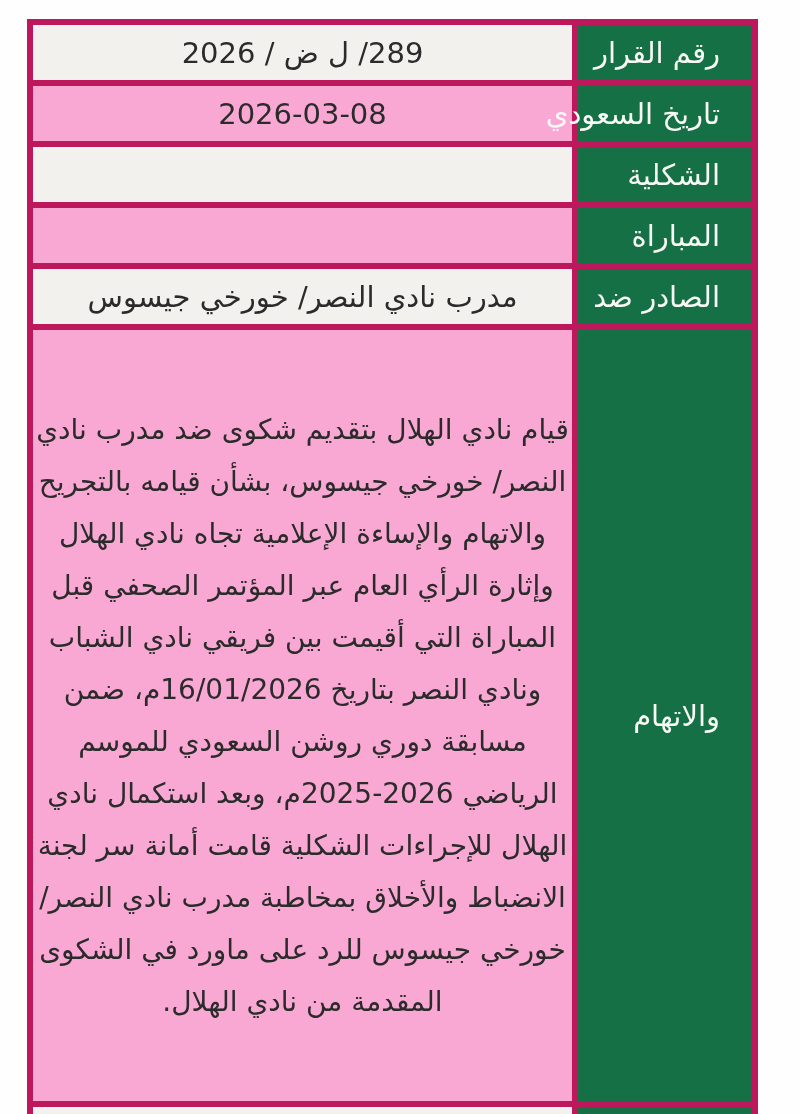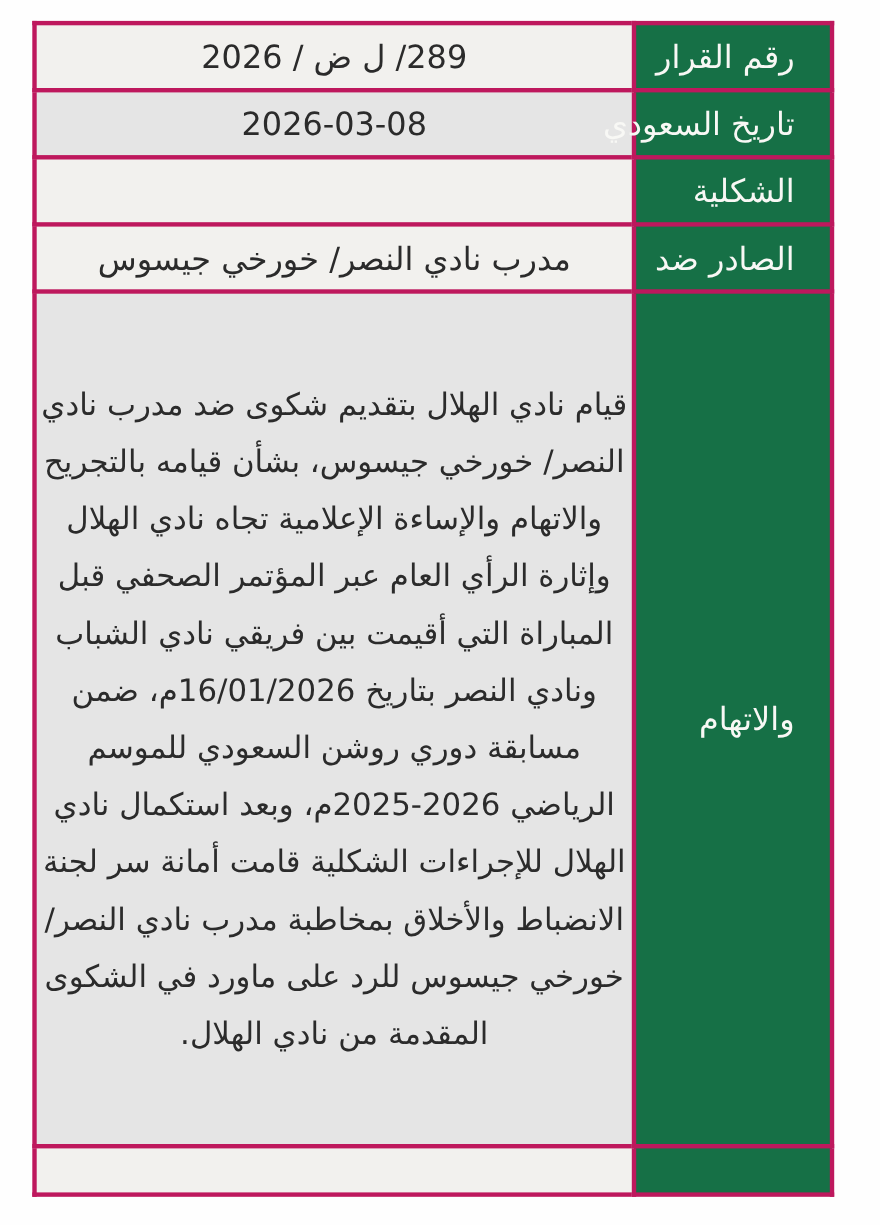--- a/index.html
+++ b/index.html
@@ -14,21 +14,21 @@
     font-family: "DejaVu Sans", sans-serif;
     direction: rtl;
   }
   table.decision {
     border-collapse: collapse;
     table-layout: fixed;
     width: 725px;
     margin: 19px 42px 0 33px;
   }
   table.decision td {
-    border: 4px solid #be185d;
+    border: 6px solid #be185d;
     box-sizing: border-box;
   }
   col.c-label { width: 180px; }
   col.c-value { width: 545px; }
 
   td.lab {
     background: #167046;
     color: #f8f8f5;
     font-size: 29px;
     text-align: right;
@@ -41,21 +41,21 @@
     font-size: 29px;
     text-align: center;
     vertical-align: middle;
     padding: 0 10px;
   }
   tr.r-short { height: 61px; }
   tr.r-tall  { height: 777px; }
   tr.r-sliver { height: 44px; }
 
   tr.light td.val { background: #f2f1ee; }
-  tr.dark  td.val { background: #e5e5e5; margin-left: 24px; }
+  tr.dark  td.val { background: #f9a8d4; margin-left: 24px; }
 
   td.val.violation {
     font-size: 28px;
     line-height: 52px;
     padding: 14px 0;
     text-align: center;
   }
 </style>
 </head>
 <body>
@@ -71,20 +71,24 @@
       <td class="val">289/ ل ض / 2026</td>
     </tr>
     <tr class="r-short dark">
       <td class="lab">تاريخ السعودي</td>
       <td class="val">2026-03-08</td>
     </tr>
     <tr class="r-short light">
       <td class="lab">الشكلية</td>
       <td class="val"></td>
     </tr>
+    <tr class="r-short dark">
+      <td class="lab">المباراة</td>
+      <td class="val"></td>
+    </tr>
     <tr class="r-short light">
       <td class="lab">الصادر ضد</td>
       <td class="val">مدرب نادي النصر/ خورخي جيسوس</td>
     </tr>
     <tr class="r-tall dark">
       <td class="lab">والاتهام</td>
       <td class="val violation">قيام نادي الهلال بتقديم شكوى ضد مدرب نادي النصر/ خورخي جيسوس، بشأن قيامه بالتجريح والاتهام والإساءة الإعلامية تجاه نادي الهلال وإثارة الرأي العام عبر المؤتمر الصحفي قبل المباراة التي أقيمت بين فريقي نادي الشباب ونادي النصر بتاريخ 16/01/2026م، ضمن مسابقة دوري روشن السعودي للموسم الرياضي 2026-2025م، وبعد استكمال نادي الهلال للإجراءات الشكلية قامت أمانة سر لجنة الانضباط والأخلاق بمخاطبة مدرب نادي النصر/ خورخي جيسوس للرد على ماورد في الشكوى المقدمة من نادي الهلال.</td>
     </tr>
     <tr class="r-sliver light">
       <td class="lab"></td>

